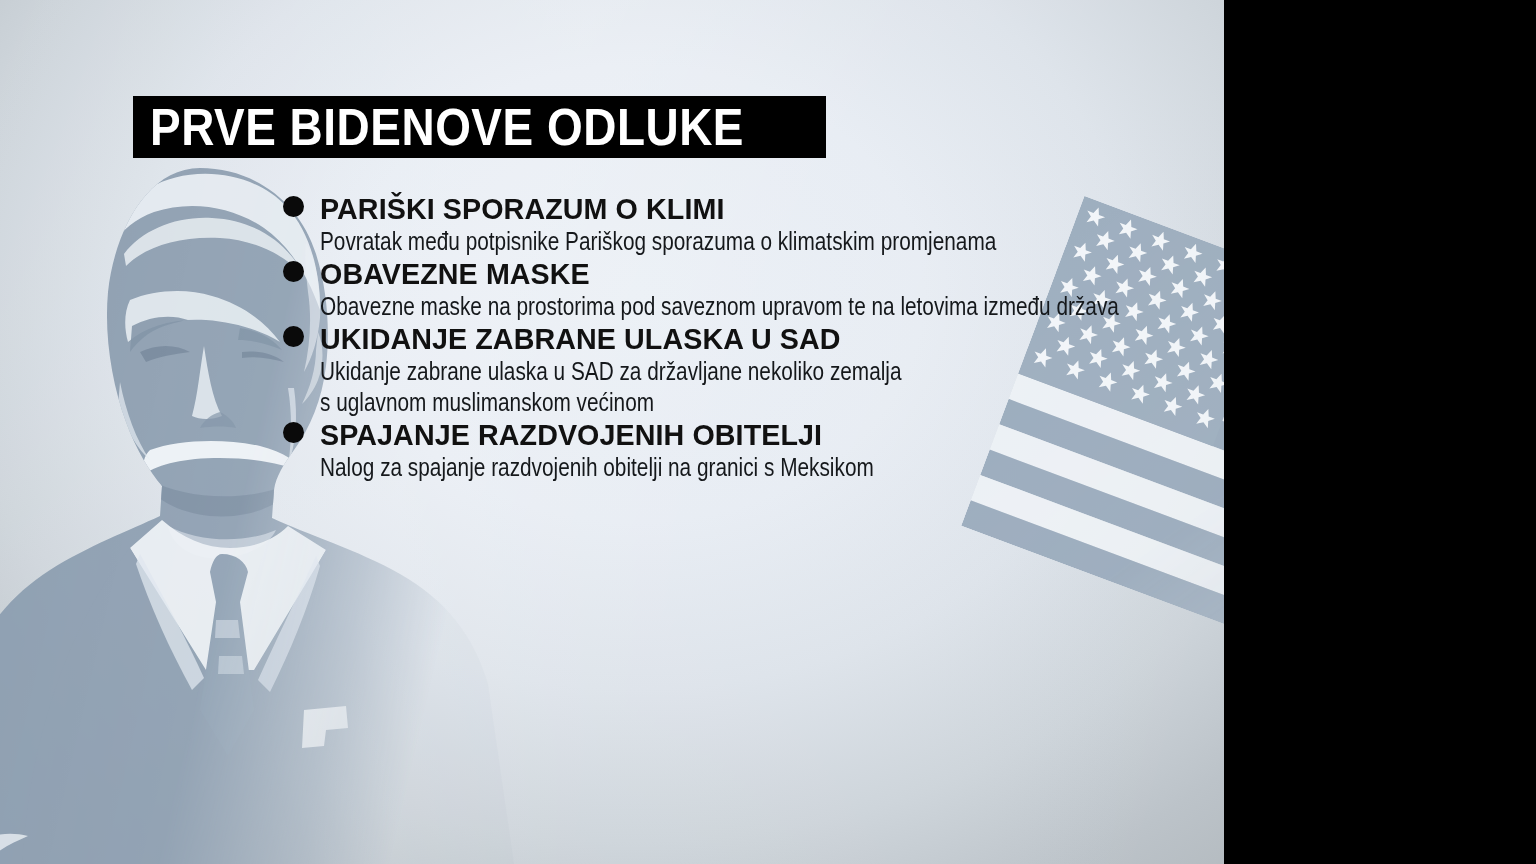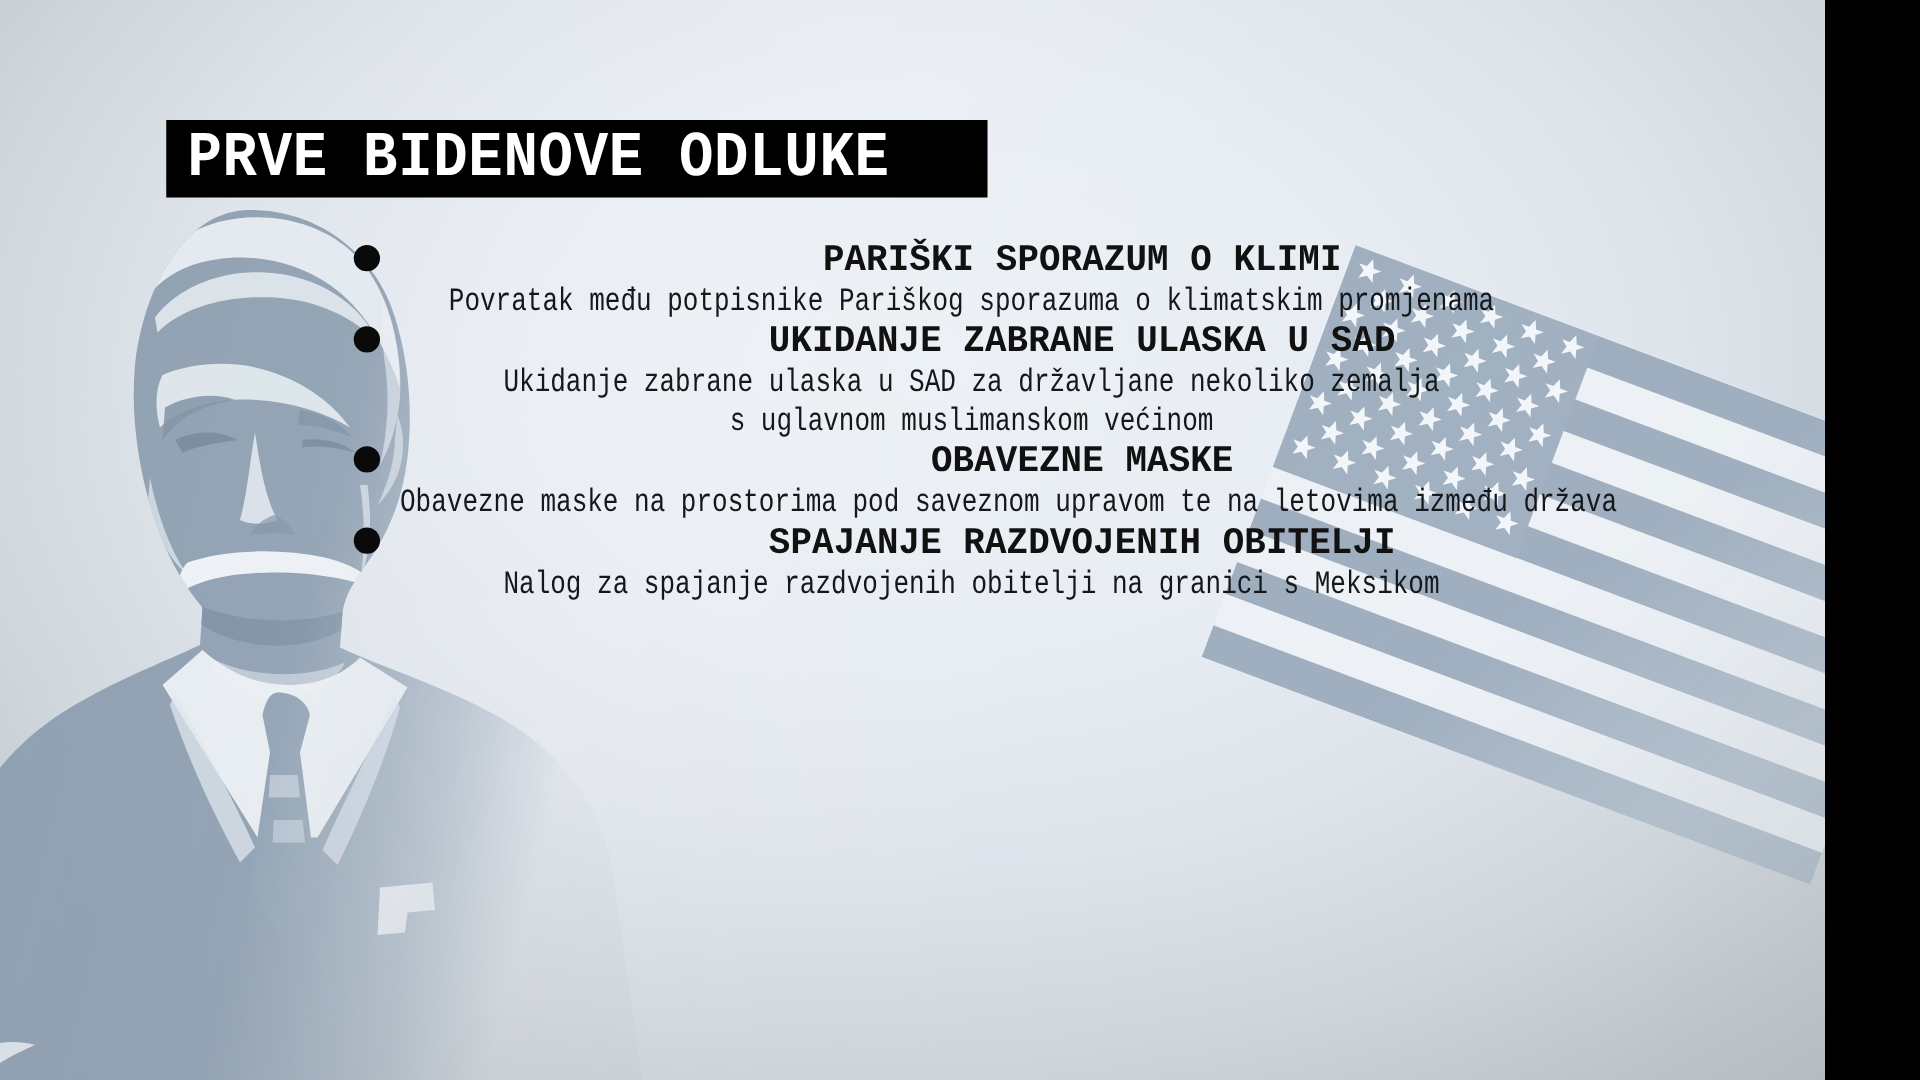--- a/index.html
+++ b/index.html
@@ -2,24 +2,24 @@
 <html><head>
 <meta charset="utf-8">
 <style>
   html, body {
     margin: 0;
     padding: 0;
     background: #000;
   }
   #stage {
     position: relative;
-    width: 1460px;
+    width: 1224px;
     height: 864px;
     overflow: hidden;
-    font-family: Liberation Mono, monospace;
+    font-family: Liberation Sans, sans-serif;
     background: #0ea5e9;
   }
 
   
   .bg-base {
     position: absolute;
     inset: 0;
     background:
       radial-gradient(ellipse 78% 88% at 52% 34%,
          #eaeff5 0%,
@@ -85,21 +85,21 @@
     white-space: nowrap;
   }
 
   
   .list {
     position: absolute;
     left: 283px;
     top: 192px;
     width: 1180px;
   }
-  .item { position: relative; display: block; text-align: center; }
+  .item { position: relative; display: block; }
   .item + .item { margin-top: 0px; }
 
   .bullet {
     position: absolute;
     left: 0px;
     width: 21px;
     height: 21px;
     border-radius: 50%;
     background: #0a0a0a;
   }
@@ -363,41 +363,41 @@
     <div class="item i0">
       <span class="bullet"></span>
       <div class="item-body">
         <div class="item-head">PARIŠKI SPORAZUM O KLIMI</div>
         <div class="item-sub">
           <div>Povratak među potpisnike Pariškog sporazuma o klimatskim promjenama</div>
         </div>
       </div>
     </div>
 
+    <div class="item i2">
+      <span class="bullet"></span>
+      <div class="item-body">
+        <div class="item-head">OBAVEZNE MASKE</div>
+        <div class="item-sub">
+          <div>Obavezne maske na prostorima pod saveznom upravom te na letovima između država</div>
+        </div>
+      </div>
+    </div>
+
     <div class="item i1">
       <span class="bullet"></span>
       <div class="item-body">
         <div class="item-head">UKIDANJE ZABRANE ULASKA U SAD</div>
         <div class="item-sub">
           <div>Ukidanje zabrane ulaska u SAD za državljane nekoliko zemalja</div>
           <div>s uglavnom muslimanskom većinom</div>
         </div>
       </div>
     </div>
 
-    <div class="item i2">
-      <span class="bullet"></span>
-      <div class="item-body">
-        <div class="item-head">OBAVEZNE MASKE</div>
-        <div class="item-sub">
-          <div>Obavezne maske na prostorima pod saveznom upravom te na letovima između država</div>
-        </div>
-      </div>
-    </div>
-
 
     <div class="item i4">
       <span class="bullet"></span>
       <div class="item-body">
         <div class="item-head">SPAJANJE RAZDVOJENIH OBITELJI</div>
         <div class="item-sub">
           <div>Nalog za spajanje razdvojenih obitelji na granici s Meksikom</div>
         </div>
       </div>
     </div>

